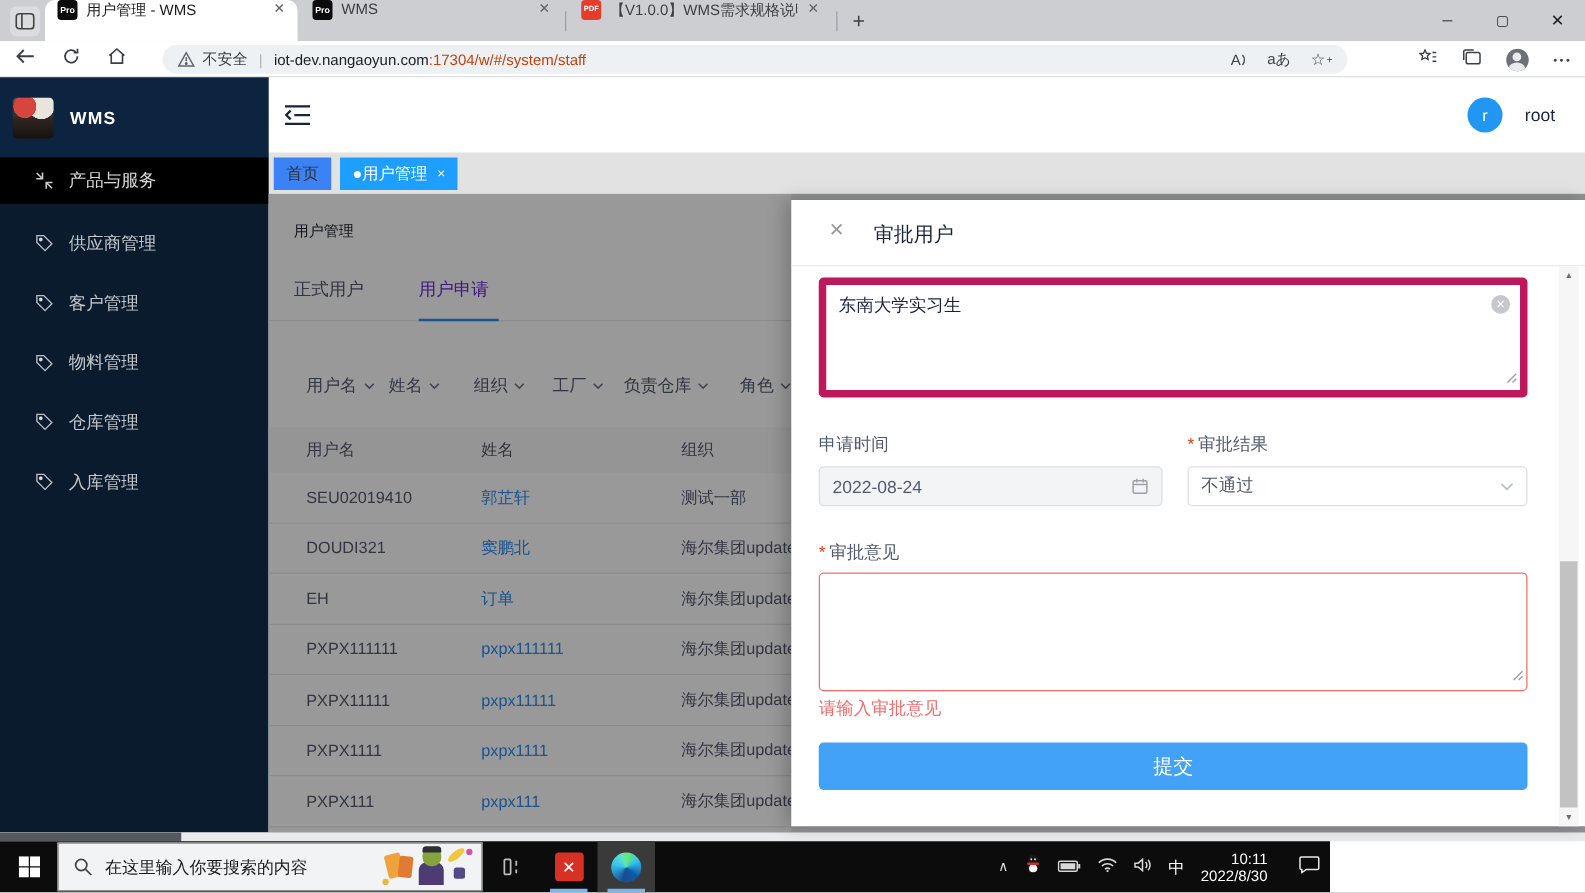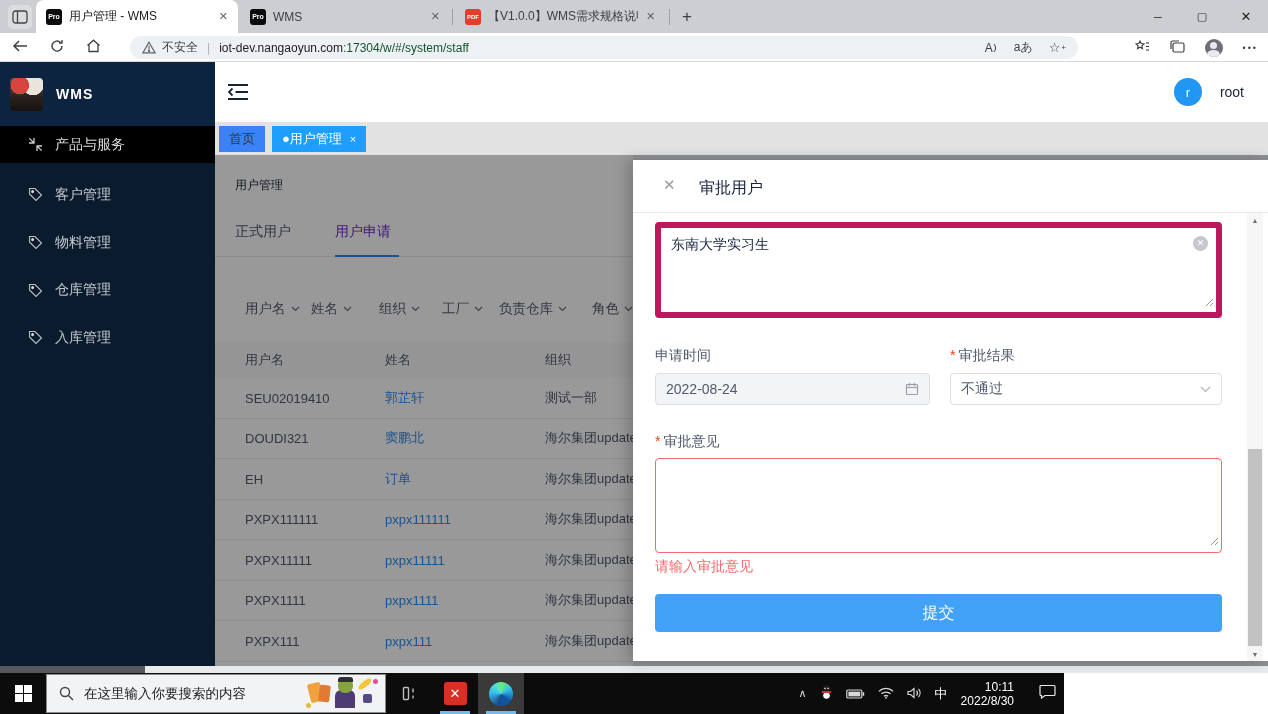--- a/index.html
+++ b/index.html
@@ -3,41 +3,41 @@
 <meta charset="utf-8">
 <style>
   html,body{margin:0;padding:0;}
   #root{position:relative;width:1268px;height:714px;overflow:hidden;background:#fff;
         font-family:"Liberation Sans","DejaVu Sans",sans-serif;-webkit-font-smoothing:antialiased;}
   #root *{box-sizing:border-box;}
 
   
   .titlebar{position:absolute;left:0;top:0;width:1268px;height:33px;background:#ccced2;display:flex;align-items:flex-end;}
   .tab-actions{width:24px;height:24px;margin:0 4px 4px 8px;border-radius:5px;background:#dadcdf;display:flex;align-items:center;justify-content:center;}
-  .btab{height:33px;display:flex;align-items:center;padding:0 10px;font-size:12px;color:#3c4043;}
+  .btab{height:33px;display:flex;padding:0 10px;font-size:12px;color:#3c4043;}
   .btab.active{background:#fff;border-radius:8px 8px 0 0;color:#1b1b1b;}
   .btab .title{flex:1;white-space:nowrap;overflow:hidden;max-width:150px;}
   .btab .close{margin-left:8px;font-size:11px;color:#5f6368;}
   .fav{width:16px;height:16px;border-radius:3px;margin-right:7px;display:flex;align-items:center;justify-content:center;
        color:#fff;font-size:7px;font-weight:bold;flex:0 0 16px;}
   .fav.pro{background:#0b0b0b;}
   .fav.pdf{background:#e33e2b;font-size:6px;}
   .tabdiv{width:1px;height:16px;background:#9aa0a6;margin:0 2px 8px 2px;align-self:flex-end;}
   .newtab{font-size:17px;color:#3c4043;margin:0 0 6px 10px;align-self:flex-end;line-height:20px;}
   .winctl{position:absolute;right:0;top:0;height:33px;display:flex;}
   .winctl span{width:44px;height:33px;display:flex;align-items:center;justify-content:center;font-size:11px;color:#1f1f1f;}
 
   
   .toolbar{position:absolute;left:0;top:33px;width:1268px;height:29px;background:#fff;border-bottom:1px solid #d4d6d9;}
   .navicons{position:absolute;left:12px;top:0;height:29px;display:flex;align-items:center;gap:22px;}
   .pill{position:absolute;left:130px;top:3px;width:948px;height:23px;background:#eef1f4;border-radius:12px;
         display:flex;align-items:center;padding:0 12px;font-size:12px;color:#202124;}
   .pill .sec{margin-left:6px;color:#3c4043;}
   .pill .sep{color:#b0b3b8;margin:0 9px;font-size:12px;}
-  .urlrest{color:#14532d;}
+  .urlrest{color:#c2410c;}
   .pillspacer{flex:1;}
   .pillicon{margin-left:16px;color:#3c4043;font-size:12px;display:flex;align-items:center;}
   .chromeicons{position:absolute;right:10px;top:0;height:29px;display:flex;align-items:center;gap:20px;}
   .avatar-edge{width:18px;height:18px;border-radius:50%;background:#6d7175;position:relative;overflow:hidden;}
   .avatar-edge i{position:absolute;left:5.5px;top:3px;width:7px;height:7px;border-radius:50%;background:#e8eaed;}
   .avatar-edge b{position:absolute;left:2.5px;top:11px;width:13px;height:9px;border-radius:50%;background:#e8eaed;}
   .moredots{letter-spacing:2px;font-size:9px;color:#3c4043;}
 
   
   .sidebar{position:absolute;left:0;top:62px;width:215px;height:604px;background:#0a1b2e;}
@@ -234,20 +234,29 @@
       <span>产品与服务</span>
     </div>
     <div class="side-menu">
       <div class="side-item">
         <span class="side-ic">
             <svg width="15" height="15" viewBox="0 0 15 15" fill="none" stroke="rgba(255,255,255,0.72)" stroke-width="1.1">
               <path d="M1.5 1.5 H7 L13.5 8 L8 13.5 L1.5 7 Z"></path>
               <circle cx="4.6" cy="4.6" r="1" fill="rgba(255,255,255,0.72)"></circle>
             </svg>
           </span>
+        <span>供应商管理</span>
+      </div>
+      <div class="side-item">
+        <span class="side-ic">
+            <svg width="15" height="15" viewBox="0 0 15 15" fill="none" stroke="rgba(255,255,255,0.72)" stroke-width="1.1">
+              <path d="M1.5 1.5 H7 L13.5 8 L8 13.5 L1.5 7 Z"></path>
+              <circle cx="4.6" cy="4.6" r="1" fill="rgba(255,255,255,0.72)"></circle>
+            </svg>
+          </span>
         <span>客户管理</span>
       </div>
       <div class="side-item">
         <span class="side-ic">
             <svg width="15" height="15" viewBox="0 0 15 15" fill="none" stroke="rgba(255,255,255,0.72)" stroke-width="1.1">
               <path d="M1.5 1.5 H7 L13.5 8 L8 13.5 L1.5 7 Z"></path>
               <circle cx="4.6" cy="4.6" r="1" fill="rgba(255,255,255,0.72)"></circle>
             </svg>
           </span>
         <span>物料管理</span>

